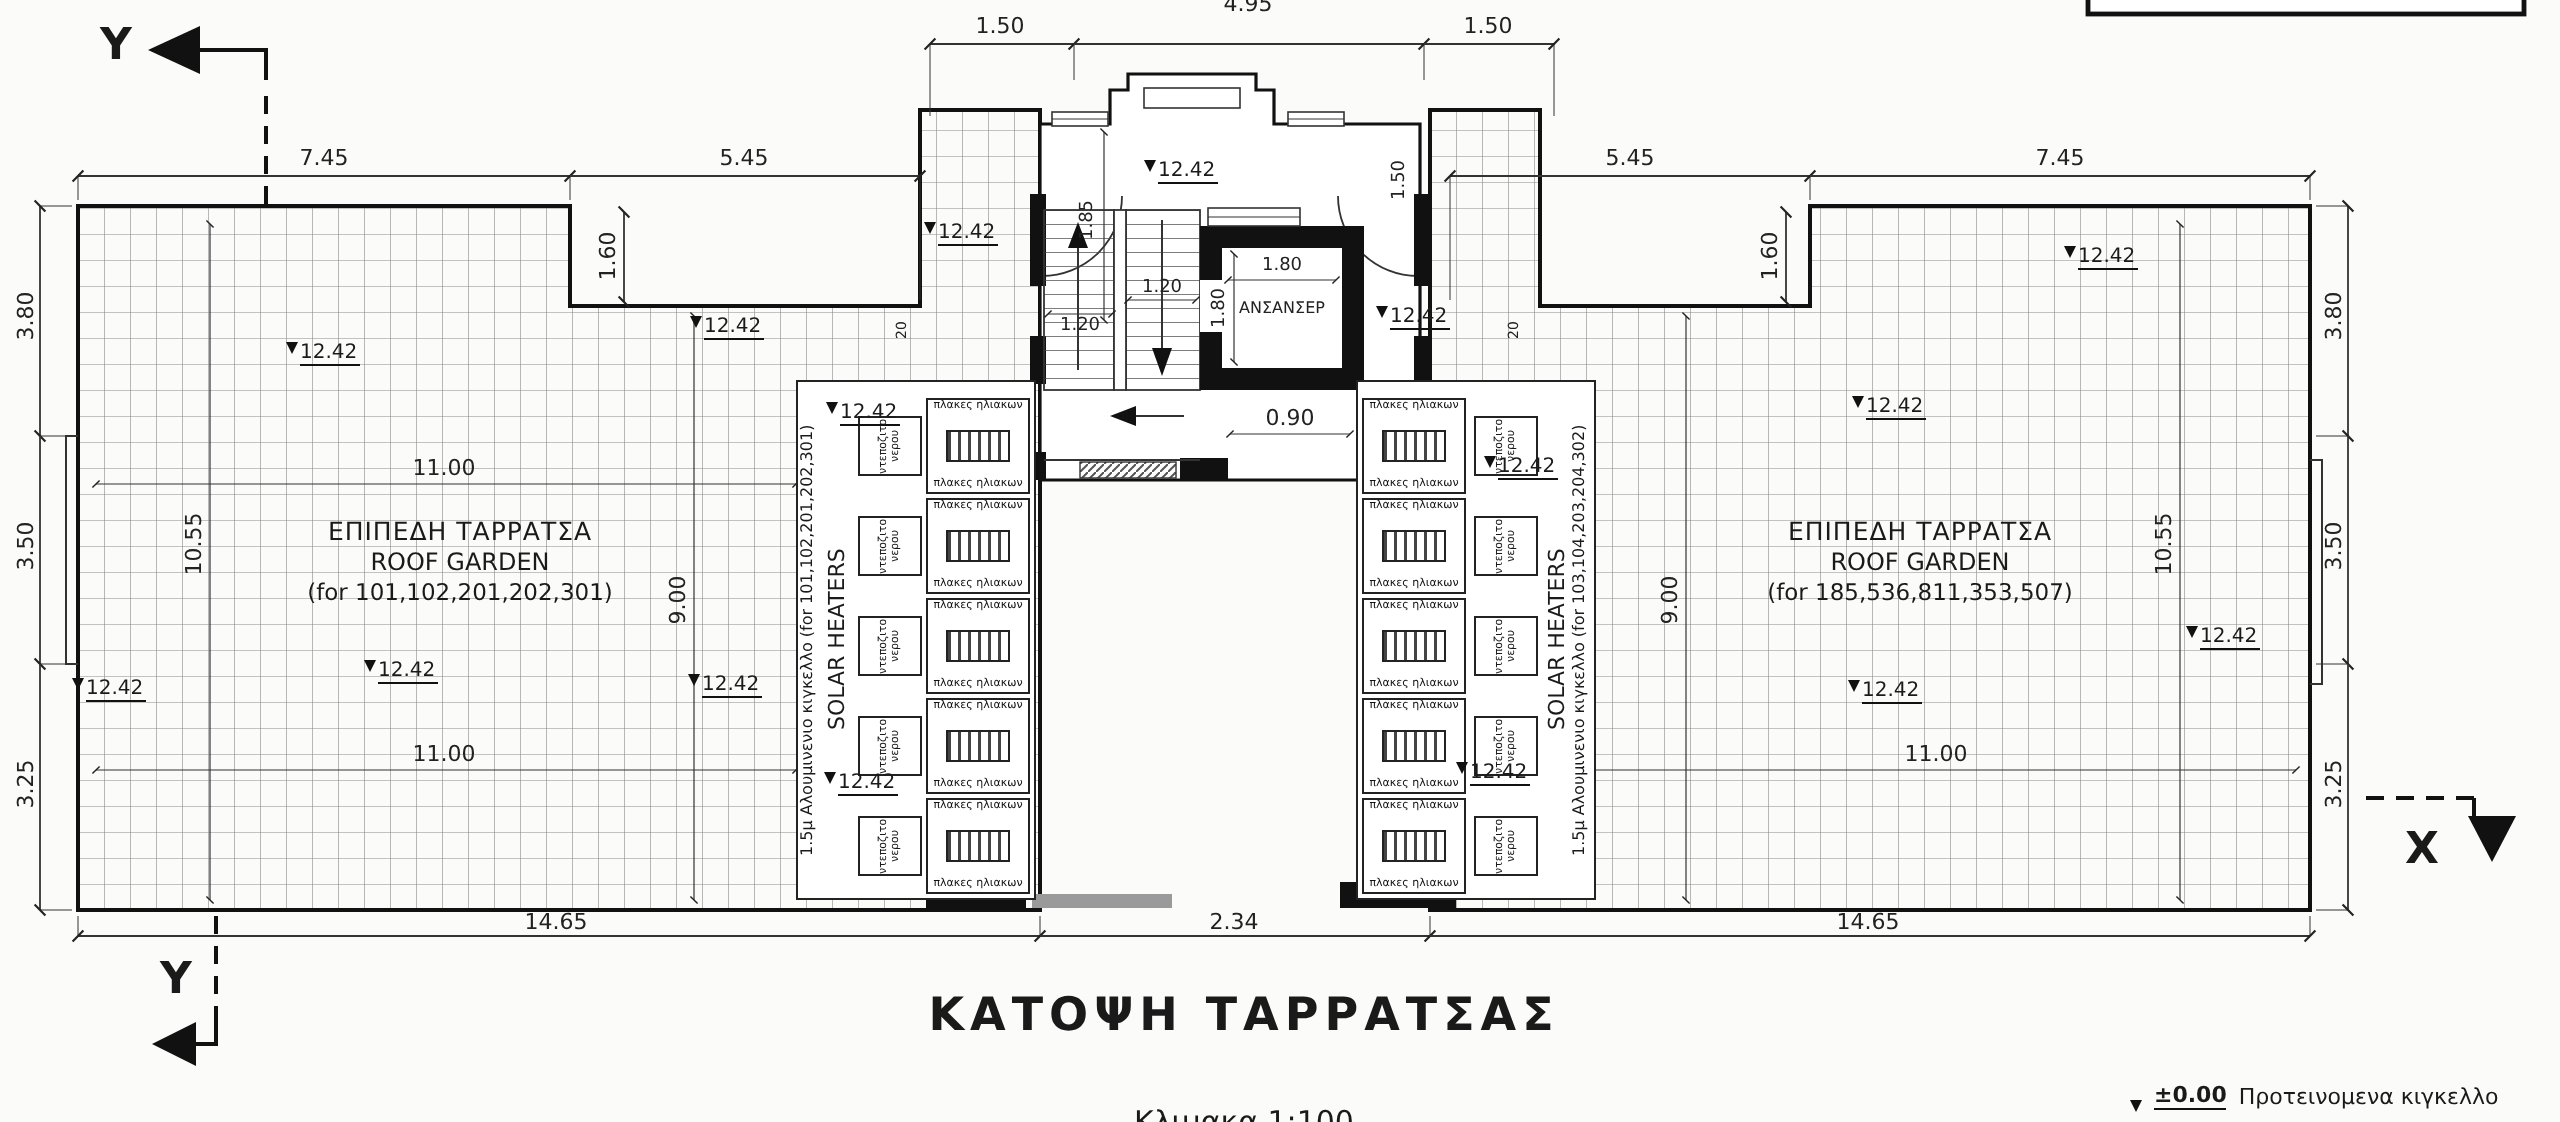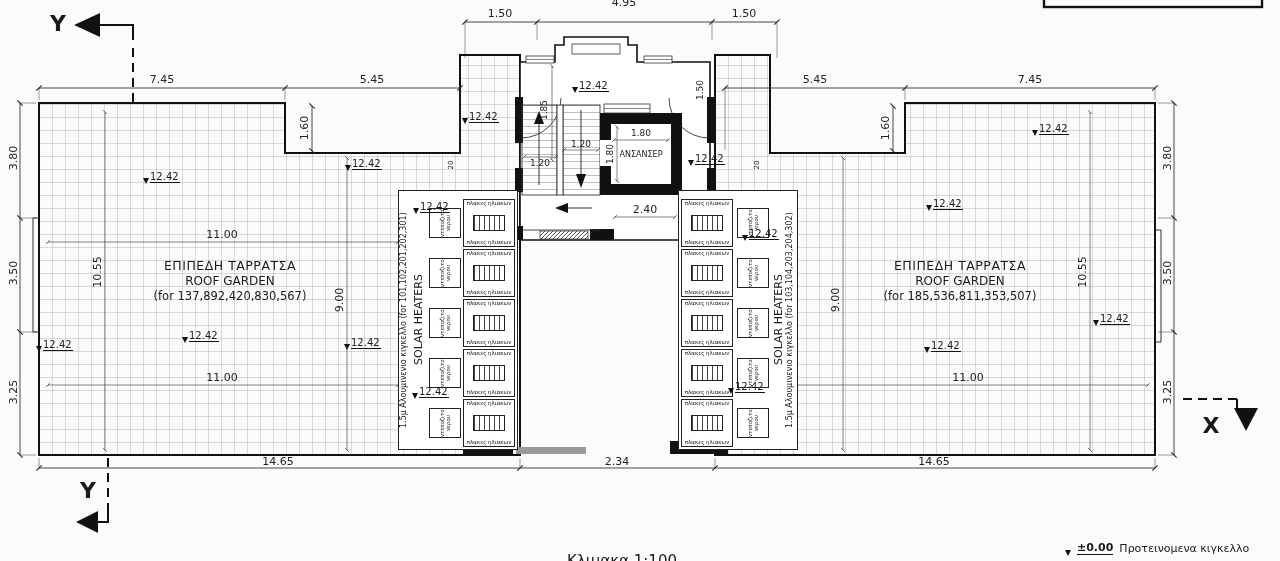--- a/index.html
+++ b/index.html
@@ -7,21 +7,21 @@
          font-family:"DejaVu Sans",sans-serif;color:#1a1a1a;}
   .sheet svg{position:absolute;left:0;top:0;}
   .t{position:absolute;white-space:nowrap;transform:translate(-50%,-50%);font-size:11px;color:#222;}
   .v{transform:translate(-50%,-50%) rotate(-90deg);}
   .small{font-size:9px;}
   .tiny{font-size:7px;text-align:right;}
   .roof-label{position:absolute;text-align:center;transform:translate(-50%,0);line-height:1.25;}
   .roof-label .l1{font-size:12.5px;letter-spacing:.5px;}
   .roof-label .l2{font-size:12px;}
   .roof-label .l3{font-size:11.5px;}
-  .lvl{position:absolute;font-size:10px;white-space:nowrap;display:flex;align-items:flex-end;gap:1px;}
+  .lvl{position:absolute;font-size:10px;white-space:nowrap;display:flex;gap:1px;}
   .lvl u{text-decoration:none;border-bottom:1.2px solid #111;padding:0 1px 0 0;}
   .lvl-flag{width:0;height:0;border-left:3.5px solid transparent;border-right:3.5px solid transparent;
             border-top:6px solid #111;margin-bottom:-1px;}
   .enclosure{position:absolute;background:#fff;border:1.3px solid #222;}
   .panel{position:absolute;border:1px solid #222;background:#fff;}
   .plabel{position:absolute;left:0;right:0;text-align:center;font-size:5.5px;line-height:1;color:#111;}
   .grille{position:absolute;left:18%;right:18%;top:33%;bottom:33%;border:0.8px solid #222;
           background:repeating-linear-gradient(90deg,#444 0 1.5px,#fff 1.5px 5px);}
   .tank{position:absolute;border:1px solid #222;background:#fff;display:flex;align-items:center;justify-content:center;}
   .tank span{writing-mode:vertical-rl;transform:rotate(180deg);font-size:5.5px;line-height:1.1;text-align:center;}
@@ -285,32 +285,32 @@
   <div class="t" style="left:968px;top:377px;">11.00</div>
   <div class="t v" style="left:97px;top:272px;">10.55</div>
   <div class="t v" style="left:1082px;top:272px;">10.55</div>
   <div class="t v" style="left:339px;top:300px;">9.00</div>
   <div class="t v" style="left:835px;top:300px;">9.00</div>
   <div class="t v small" style="left:544px;top:110px;">1.85</div>
   <div class="t small" style="left:540px;top:163px;">1.20</div>
   <div class="t small" style="left:581px;top:144px;">1.20</div>
   <div class="t small" style="left:641px;top:133px;">1.80</div>
   <div class="t v small" style="left:610px;top:154px;">1.80</div>
-  <div class="t" style="left:645px;top:209px;">2.40</div>
+  <div class="t" style="left:645px;top:209px;">0.90</div>
   <div class="t v small" style="left:700px;top:90px;">1.50</div>
   <div class="t v tiny" style="left:451px;top:165px;">20</div>
   <div class="t v tiny" style="left:757px;top:165px;">20</div>
   <div class="t" style="left:278px;top:461px;">14.65</div>
   <div class="t" style="left:617px;top:461px;">2.34</div>
   <div class="t" style="left:934px;top:461px;">14.65</div>
 
   <div class="roof-label" style="left:230px;top:258px;">
     <div class="l1">ΕΠΙΠΕΔΗ ΤΑΡΡΑΤΣΑ</div>
     <div class="l2">ROOF GARDEN</div>
-    <div class="l3">(for 137,892,420,830,567)</div>
+    <div class="l3">(for 101,102,201,202,301)</div>
   </div>
   <div class="roof-label" style="left:960px;top:258px;">
     <div class="l1">ΕΠΙΠΕΔΗ ΤΑΡΡΑΤΣΑ</div>
     <div class="l2">ROOF GARDEN</div>
     <div class="l3">(for 185,536,811,353,507)</div>
   </div>
   <div class="t tiny" style="left:641px;top:154px;font-size:8px;">ΑΝΣΑΝΣΕΡ</div>
 
   <span class="lvl" style="left:143px;top:171px;">
       <b class="lvl-flag"></b>
@@ -374,20 +374,21 @@
     </span>
   <span class="lvl" style="left:924px;top:340px;">
       <b class="lvl-flag"></b>
       <u>12.42</u>
     </span>
 
   <div class="axis" style="left:58px;top:23px;">Y</div>
   <div class="axis" style="left:88px;top:490px;">Y</div>
   <div class="axis" style="left:1211px;top:425px;">X</div>
 
+  <div class="title" style="left:622px;top:508px;">ΚΑΤΟΨΗ ΤΑΡΡΑΤΣΑΣ</div>
   <div class="subtitle" style="left:622px;top:533px;margin-top:28px;">Κλιμακα 1:100</div>
 
   <div class="legend" style="left:1065px;top:541px;">
     <b class="lvl-flag"></b>
     <span class="sym">±0.00</span>
     <span>Προτεινομενα κιγκελλο</span>
   </div>
 
 </div>
 

